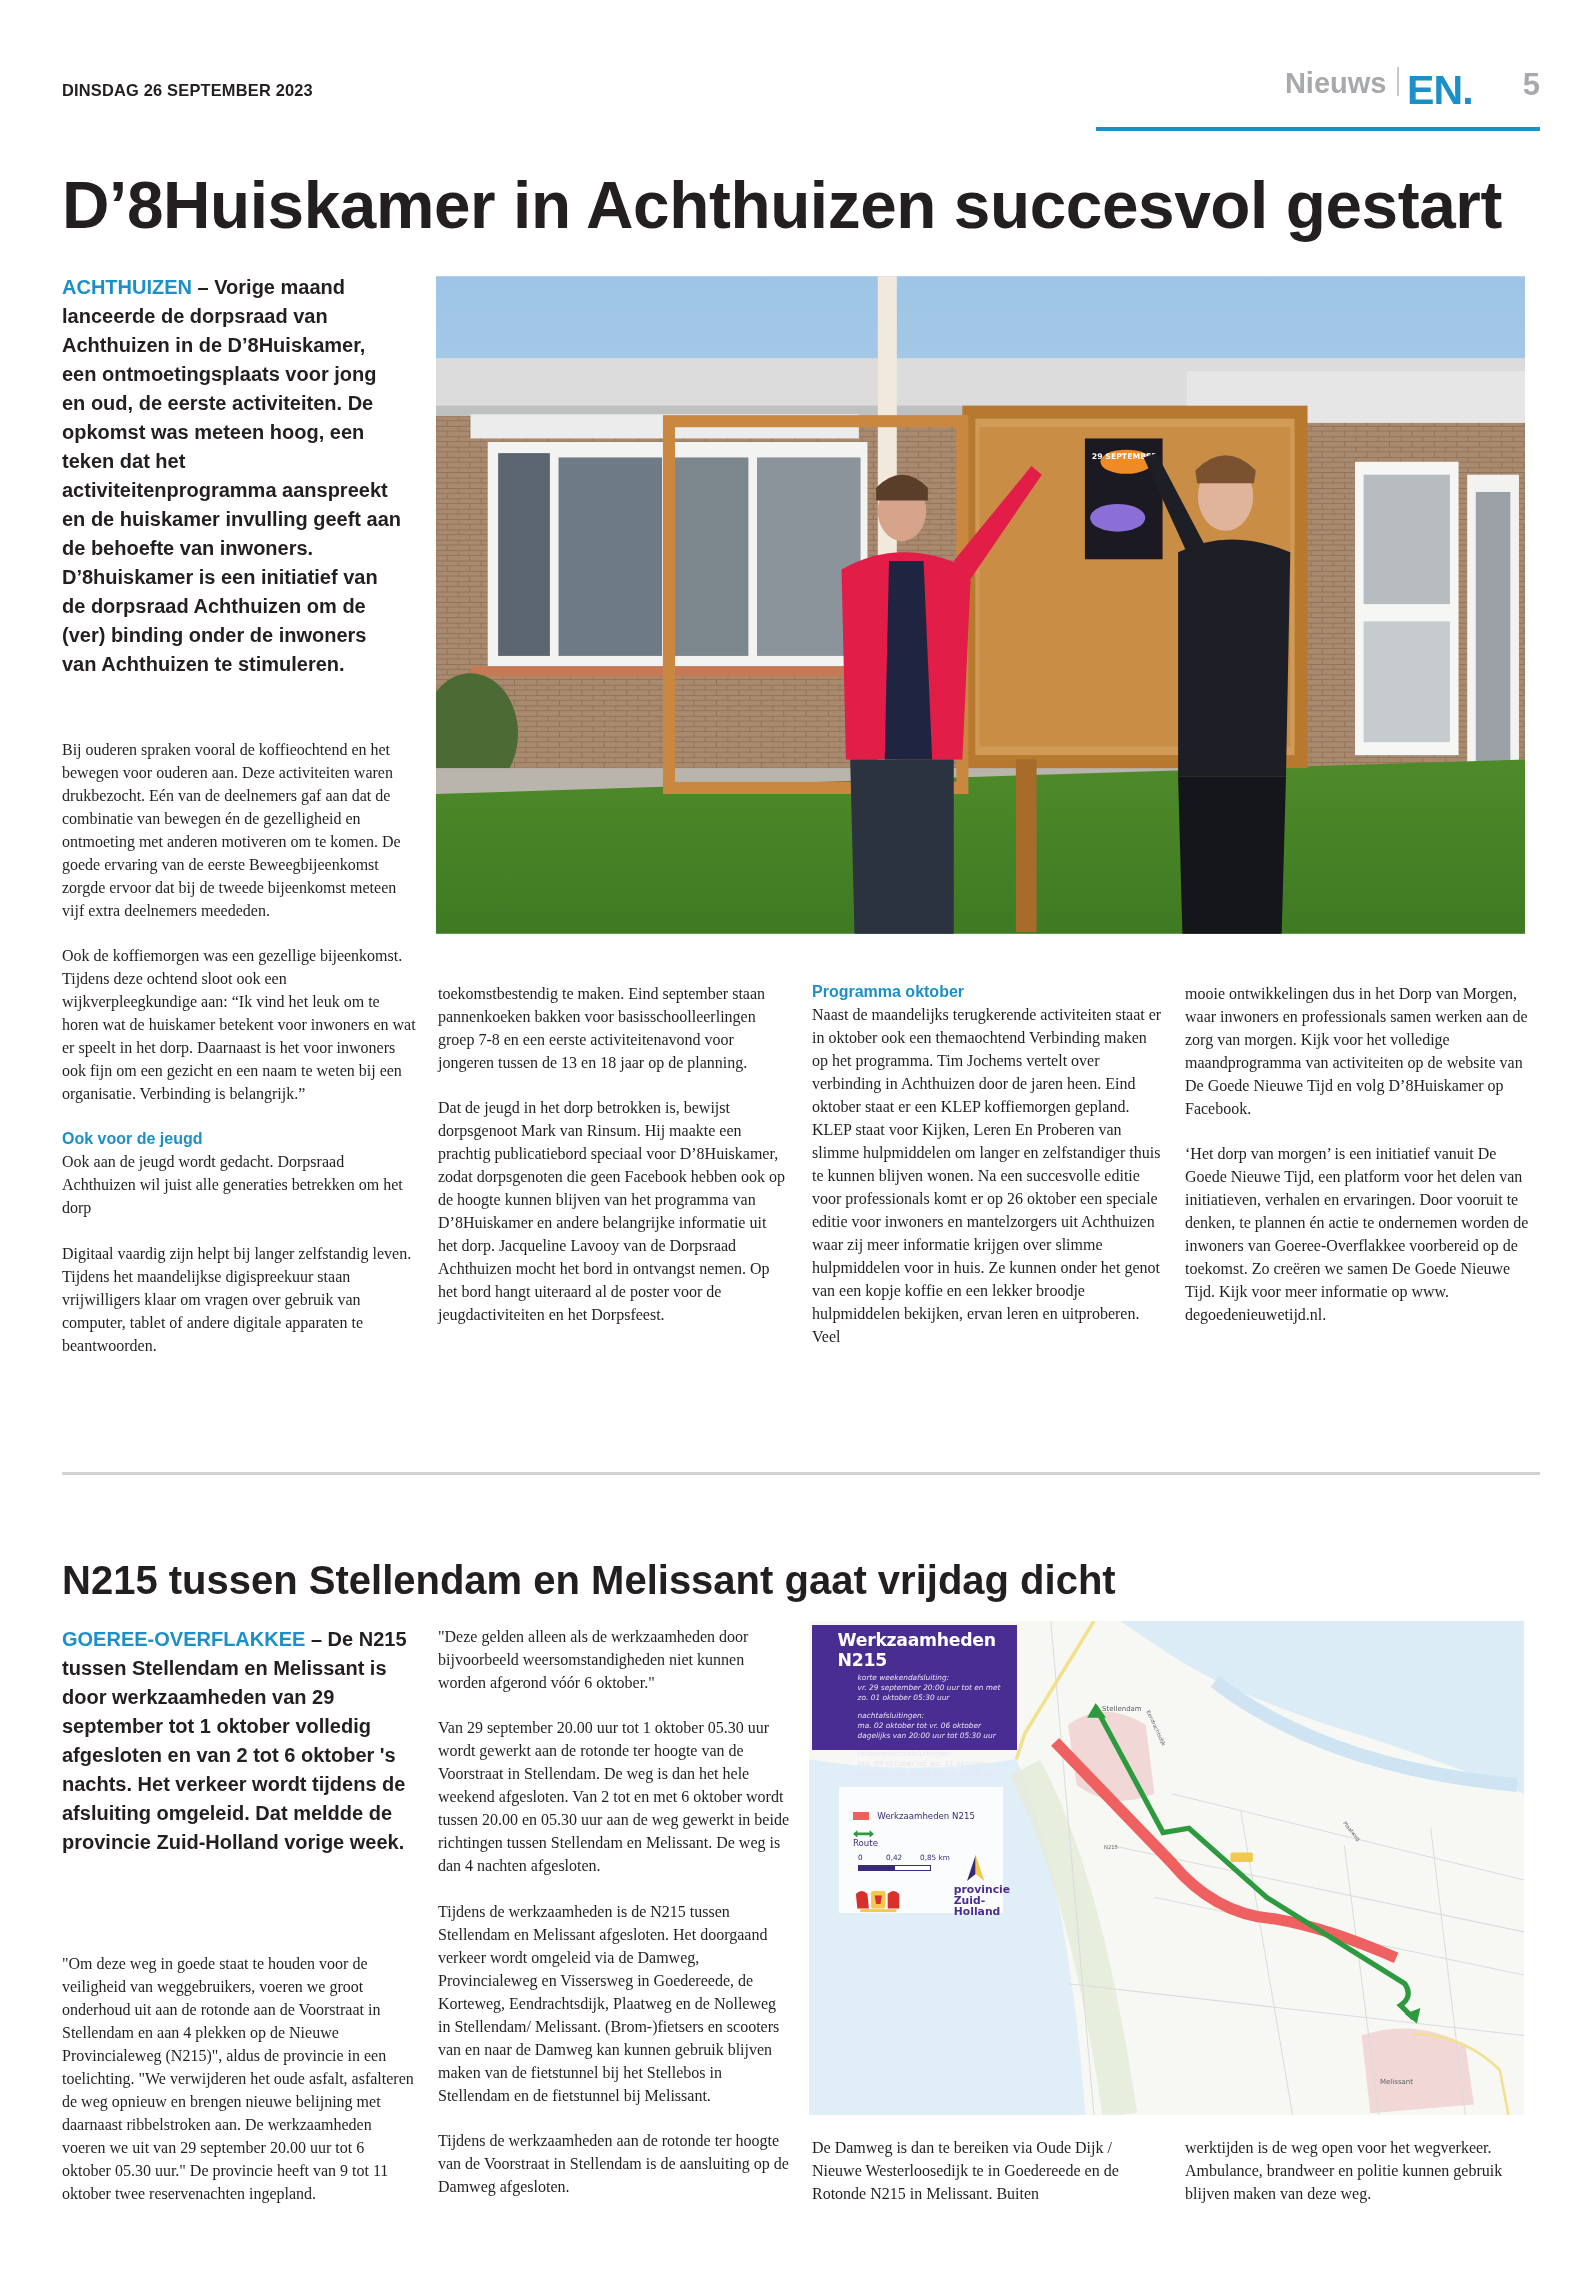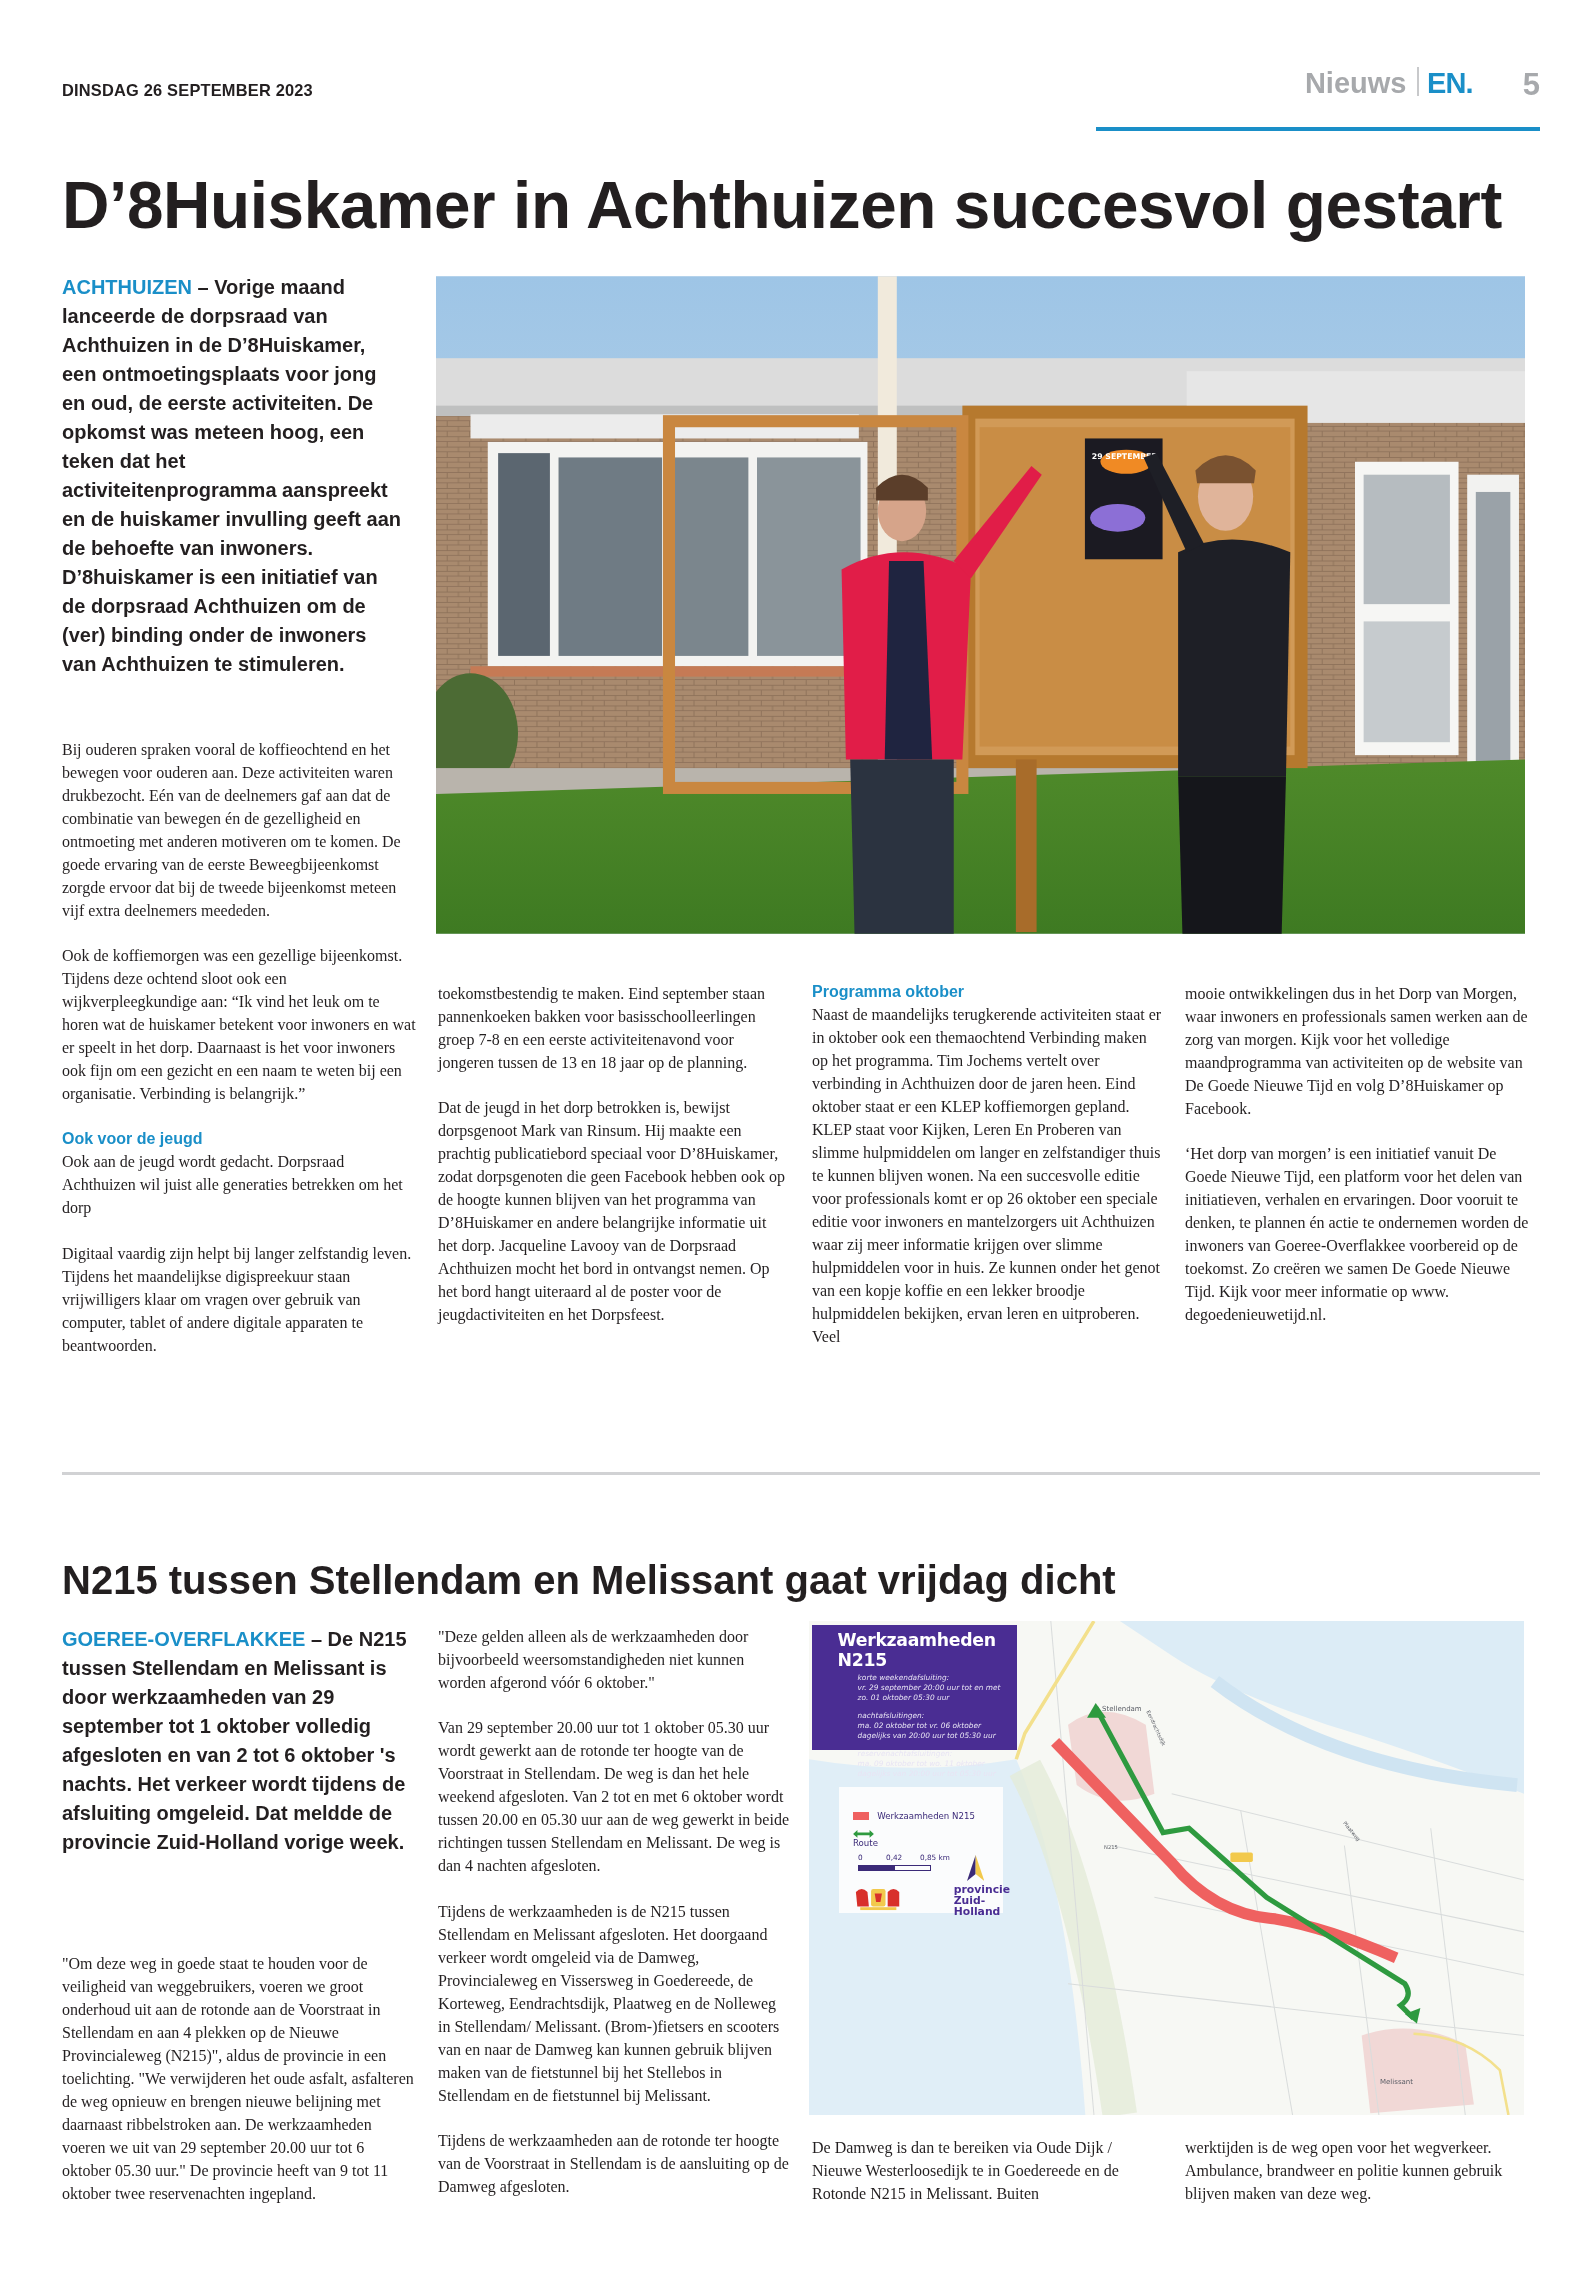--- a/index.html
+++ b/index.html
@@ -5,21 +5,21 @@
   html, body { margin: 0; padding: 0; background: #ffffff; }
   body { width: 1592px; height: 2295px; position: relative; overflow: hidden; color: #231f20; }
   .sans { font-family: "Liberation Sans", "DejaVu Sans", sans-serif; }
   .serif { font-family: "Liberation Serif", "DejaVu Serif", serif; }
 
   
   .date { position: absolute; left: 62px; top: 81px; font-size: 16.4px; font-weight: bold; letter-spacing: 0.2px; }
   .masthead-right { position: absolute; right: 52px; top: 67px; display: flex; align-items: flex-start; }
   .section-name { font-size: 29px; font-weight: bold; color: #a7a9ac; }
   .sep { width: 1.7px; height: 29px; background: #c8c9cb; margin: 0 8.6px 0 10.4px; }
-  .logo { font-size: 29px; font-weight: 900; color: #1a8fc8; letter-spacing: -0.9px; }
+  .logo { font-size: 41px; font-weight: 900; color: #1a8fc8; letter-spacing: -0.9px; }
   .page-num { font-size: 31px; font-weight: bold; color: #a7a9ac; margin-left: 50px; }
   .head-rule { position: absolute; left: 1096px; right: 52px; top: 127px; height: 3.5px; background: #1a8fc8; }
 
   
   .h1 { position: absolute; left: 62px; top: 166px; font-size: 67px; font-weight: bold; letter-spacing: -0.4px; white-space: nowrap; transform: scaleX(0.98); transform-origin: left; }
   .h2 { position: absolute; left: 62px; top: 1558px; font-size: 40px; font-weight: bold; white-space: nowrap; }
 
   
   .lead { position: absolute; left: 62px; width: 341px; font-size: 20px; font-weight: bold; line-height: 29px; }
   .lead .dateline { color: #1a8fc8; }
@@ -42,21 +42,21 @@
   .map-panel .mp-gap { height: 7.8px; }
   .legend { position: absolute; left: 30px; top: 166px; width: 164px; height: 126px; background: #fbfcfd; font-family: "DejaVu Sans", sans-serif; color: #3b2a78; }
   .legend .lg-row { position: absolute; left: 14px; font-size: 8.6px; display: flex; align-items: center; }
   .lg-swatch { width: 16.4px; height: 7.8px; background: #ef6160; margin-right: 7.8px; }
   .lg-arrow { width: 21px; height: 7.8px; margin-right: 3.5px; }
   .scale-labels { position: absolute; left: 19px; top: 66px; font-size: 7.3px; color: #3b2a78; width: 95px; }
   .scale-labels span { position: absolute; }
   .scale-bar { position: absolute; left: 19px; top: 78px; width: 71px; height: 4.3px; border: 0.9px solid #3b2a78; }
   .scale-bar .fill { width: 50%; height: 100%; background: #3b2a78; }
   .north { position: absolute; left: 128px; top: 68px; }
-  .prov { position: absolute; left: 14px; top: 97px; display: flex; align-items: flex-start; gap: 45px; }
+  .prov { position: absolute; left: 14px; top: 97px; display: flex; align-items: center; gap: 45px; }
   .prov-name { font-size: 10.8px; font-weight: bold; line-height: 11.2px; color: #4a2d93; margin-left: 5.2px; }
   .map-label { position: absolute; font-family: "DejaVu Sans", sans-serif; font-size: 7px; color: #5b5e66; }
 </style>
 </head>
 <body>
 
 <div class="date sans">DINSDAG 26 SEPTEMBER 2023</div>
 <div class="masthead-right sans">
   <span class="section-name">Nieuws</span>
   <span class="sep"></span>

